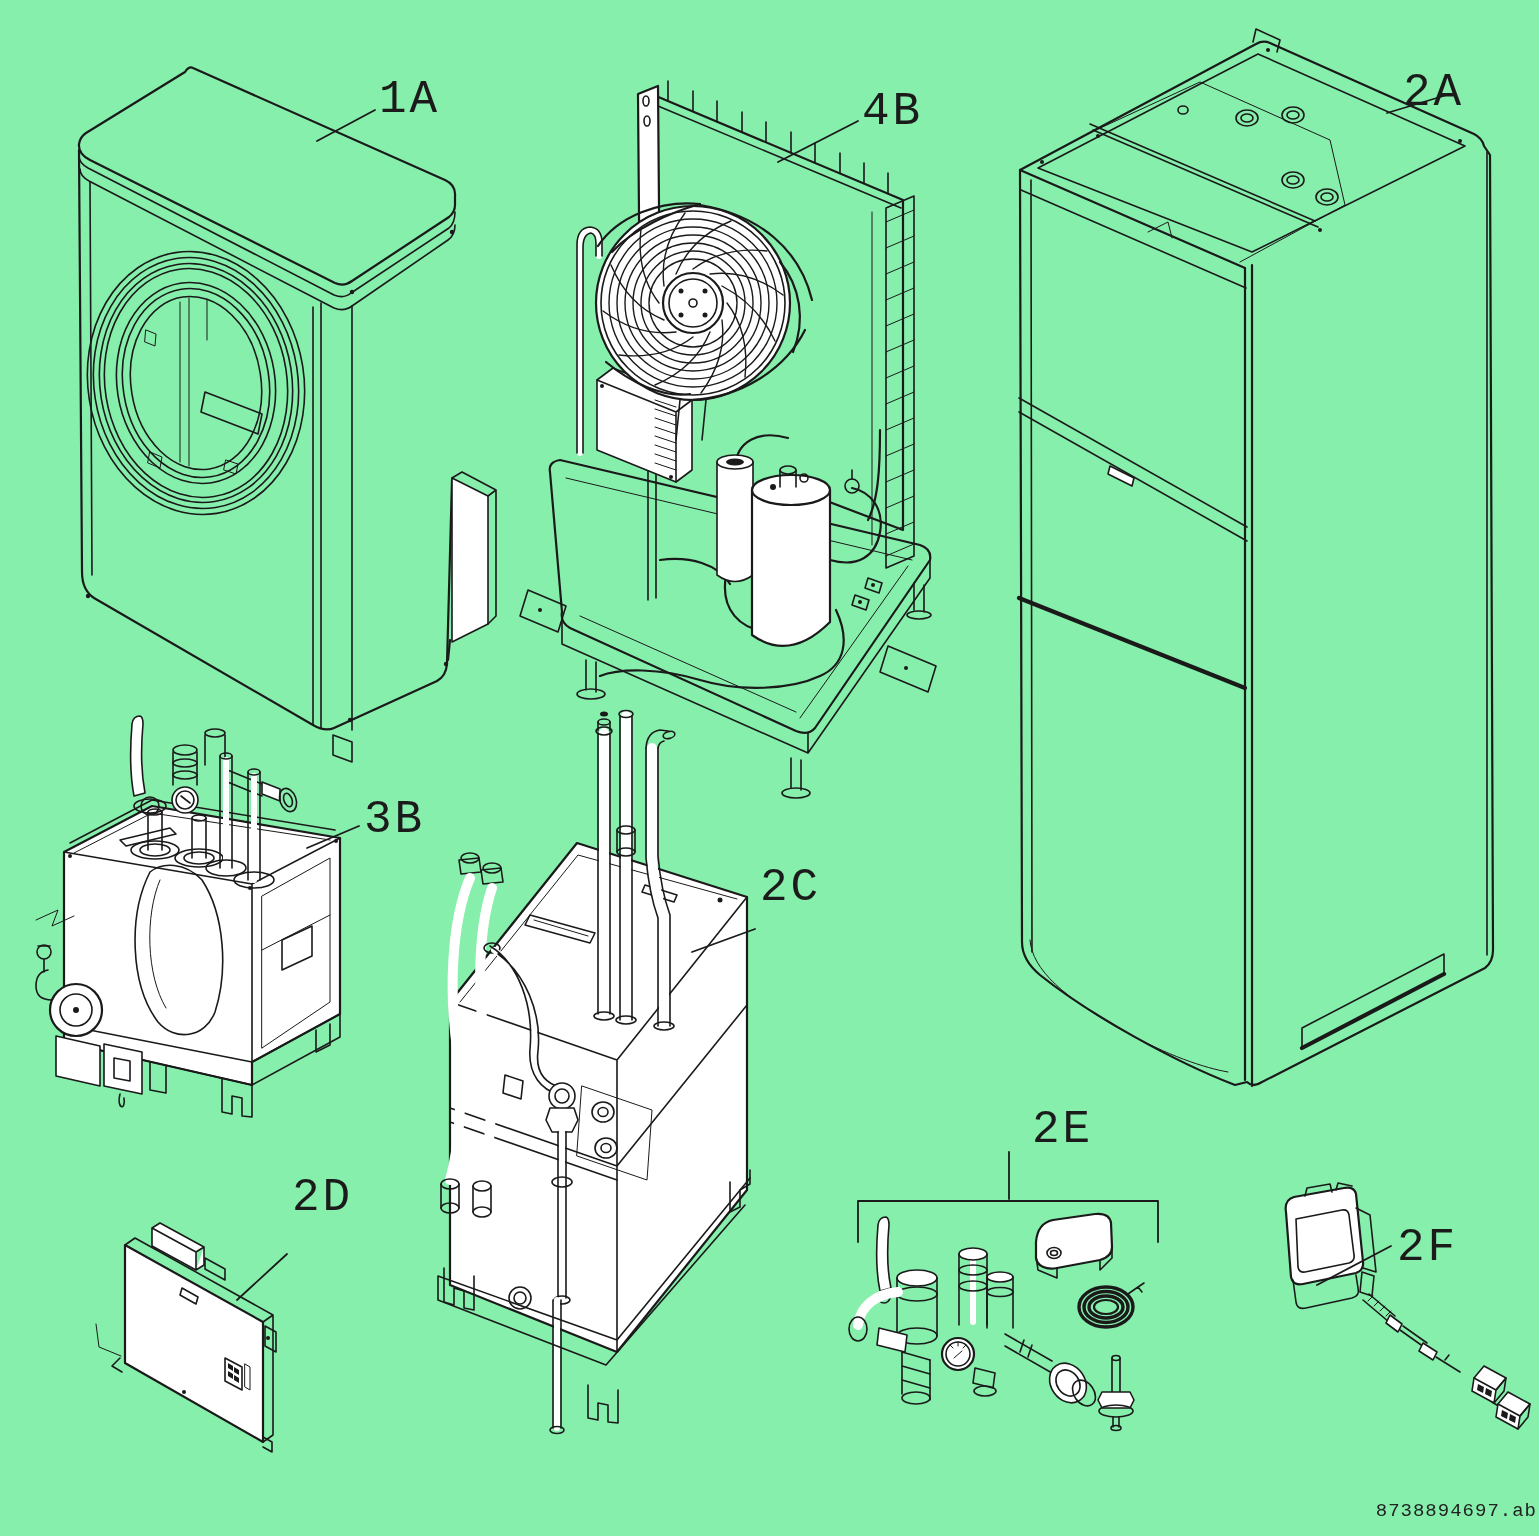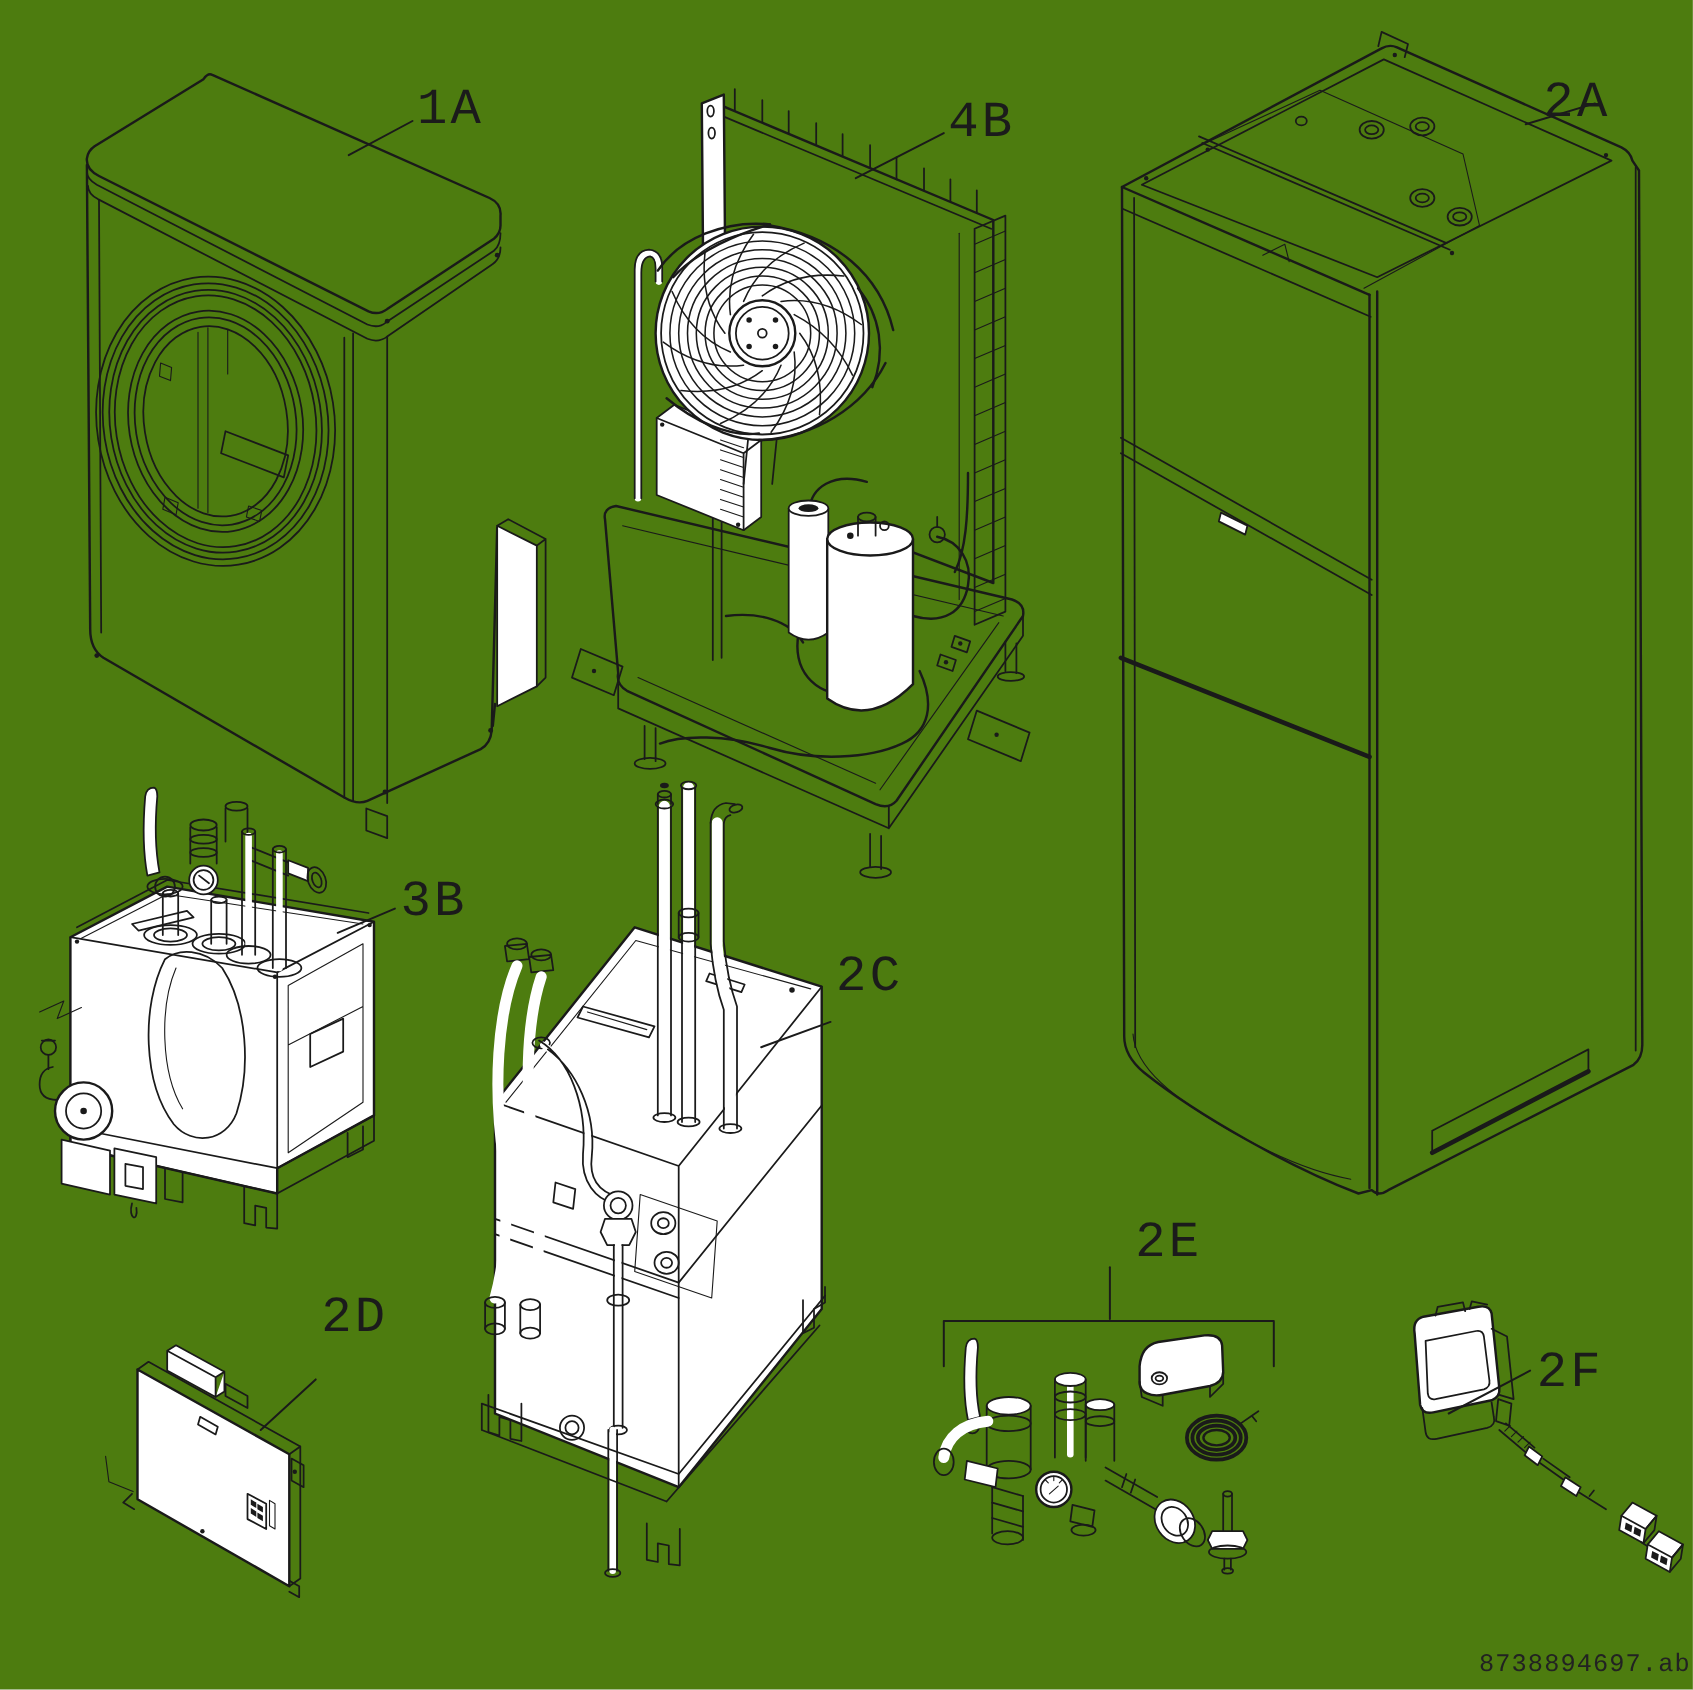--- a/index.html
+++ b/index.html
@@ -1,33 +1,33 @@
 <!DOCTYPE html>
 <html><head>
 <meta charset="utf-8">
 <style>
   html,body{margin:0;padding:0;background:#e8e8e8;}
-  .canvas{position:relative;width:1539px;height:1536px;background:#4d7c0f;overflow:hidden;
+  .canvas{position:relative;width:1539px;height:1536px;background:#86efac;overflow:hidden;
           font-family:"Liberation Mono","DejaVu Sans Mono",monospace;}
   .canvas svg{position:absolute;left:0;top:0;}
   svg path,svg ellipse,svg circle,svg line,svg polyline,svg polygon,svg rect{
     fill:none;stroke:#1a1a1a;stroke-width:1.6;stroke-linecap:round;stroke-linejoin:round;}
   svg .w2{stroke-width:2.2}
   svg .w3{stroke-width:3.4}
   svg .w4{stroke-width:4.2}
   svg .thin{stroke-width:1}
   svg .fillw{fill:#ffffff}
   svg .dark{fill:#1a1a1a;stroke:none}
   svg .core{stroke:#ffffff;stroke-width:10}
   svg .core6{stroke:#ffffff;stroke-width:6}
   svg .blade{stroke-width:1.4}
   svg .hatch{stroke-width:1}
   svg .leader{stroke-width:1.8}
   .part-label{position:absolute;font-size:46px;letter-spacing:3px;color:#1b1b1b;line-height:1;white-space:nowrap;}
-  .doc-number{position:absolute;right:2px;top:1500px;font-size:23px;letter-spacing:1px;color:#222;}
+  .doc-number{position:absolute;right:2px;top:1500px;font-size:19px;letter-spacing:1px;color:#222;}
 </style>
 </head>
 <body>
 
 <div class="canvas">
 
 <svg width="1539" height="1536" viewBox="0 0 1539 1536">
 
   <g>
 

